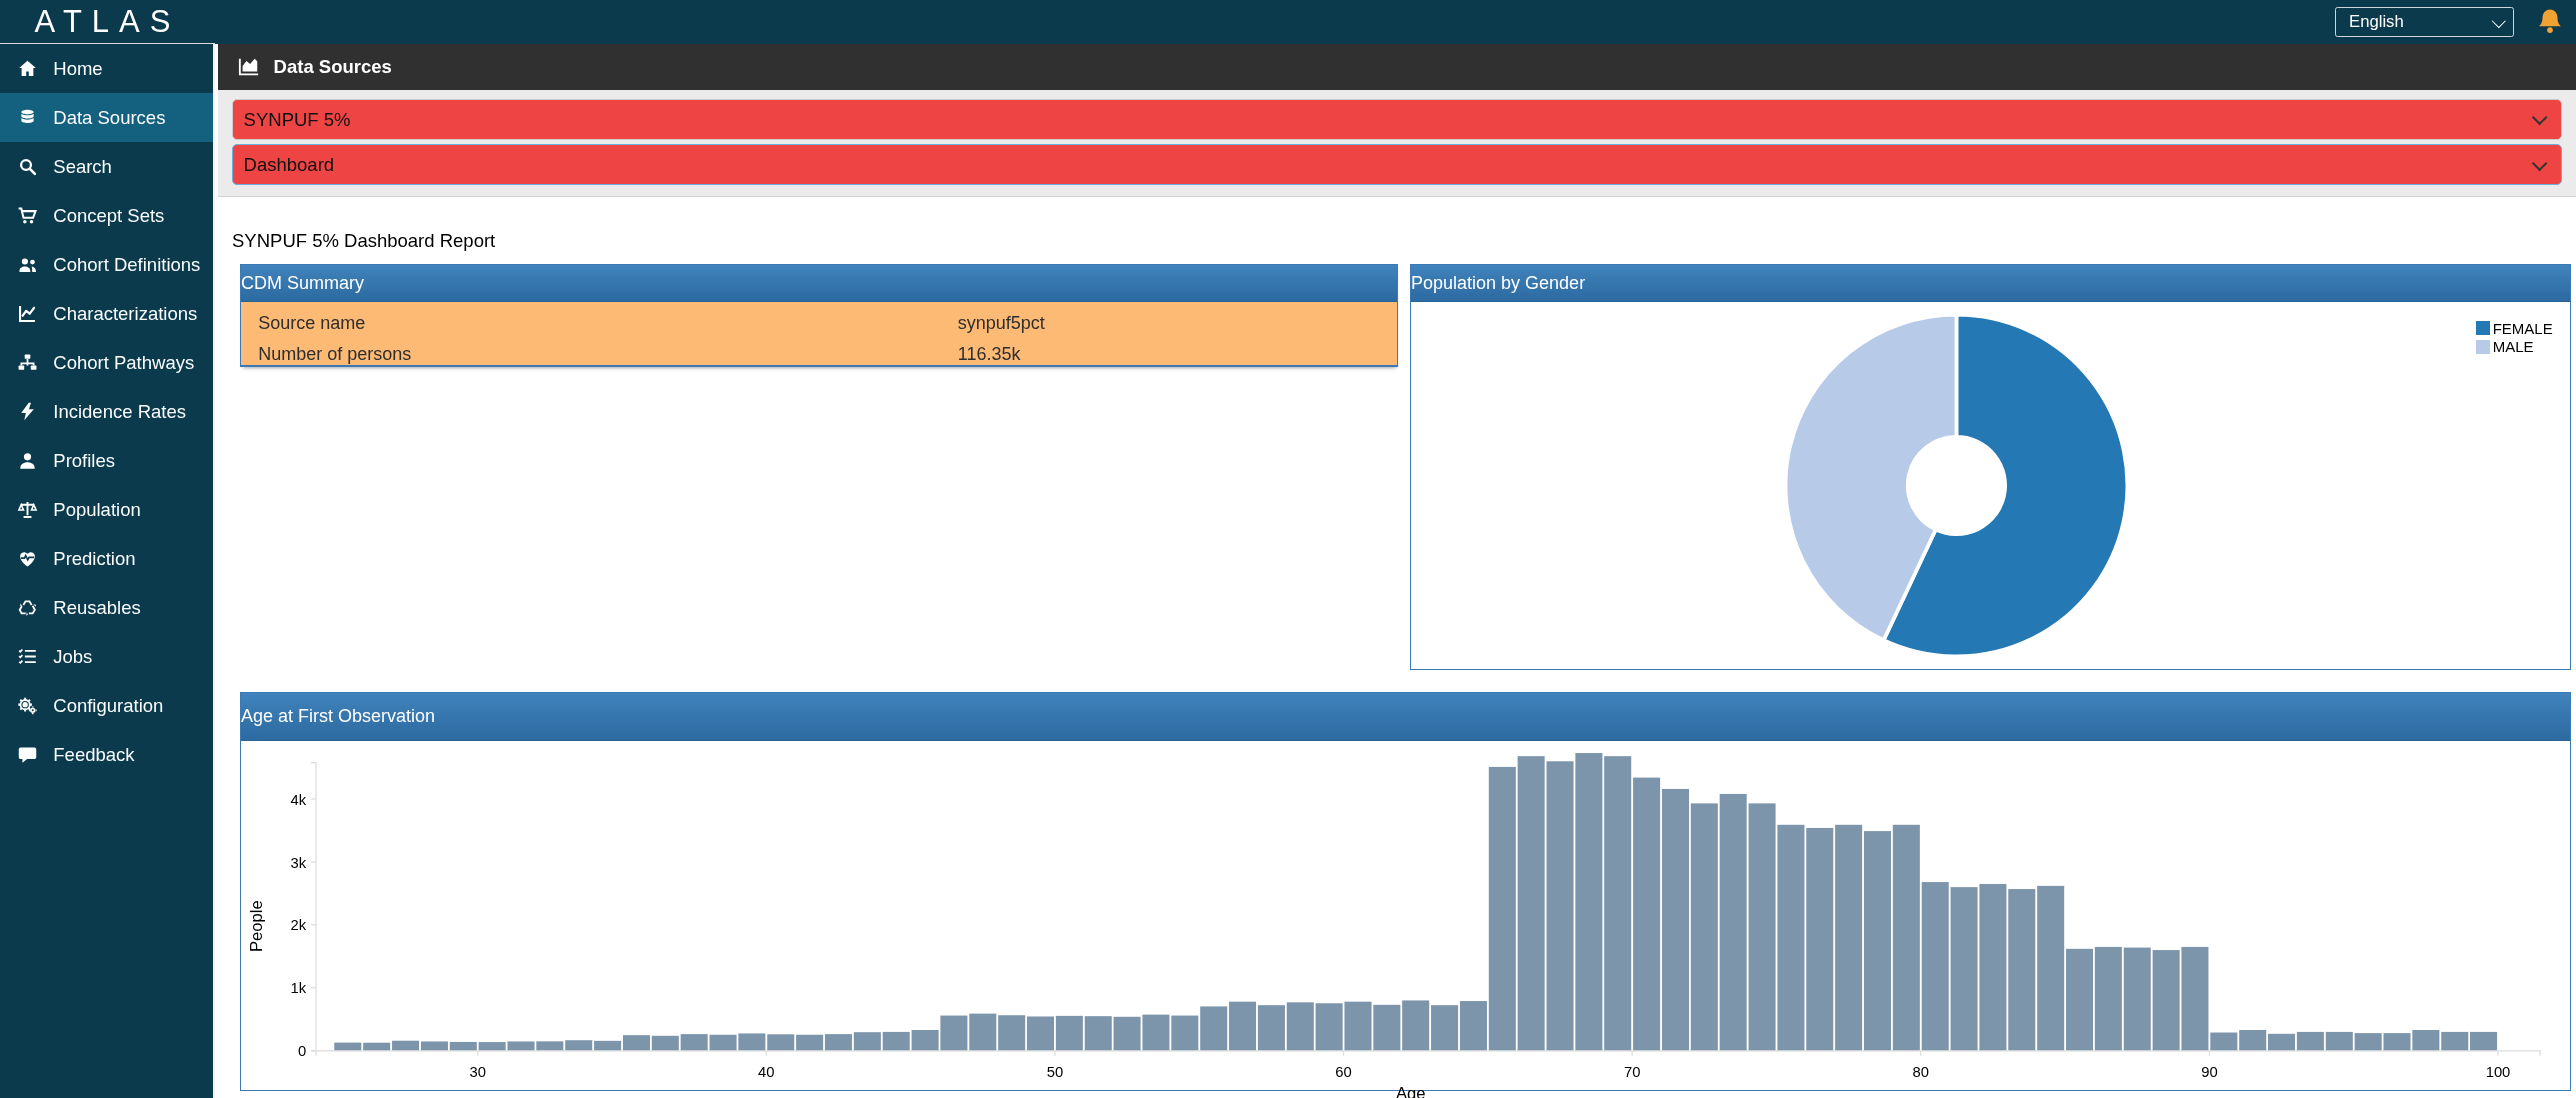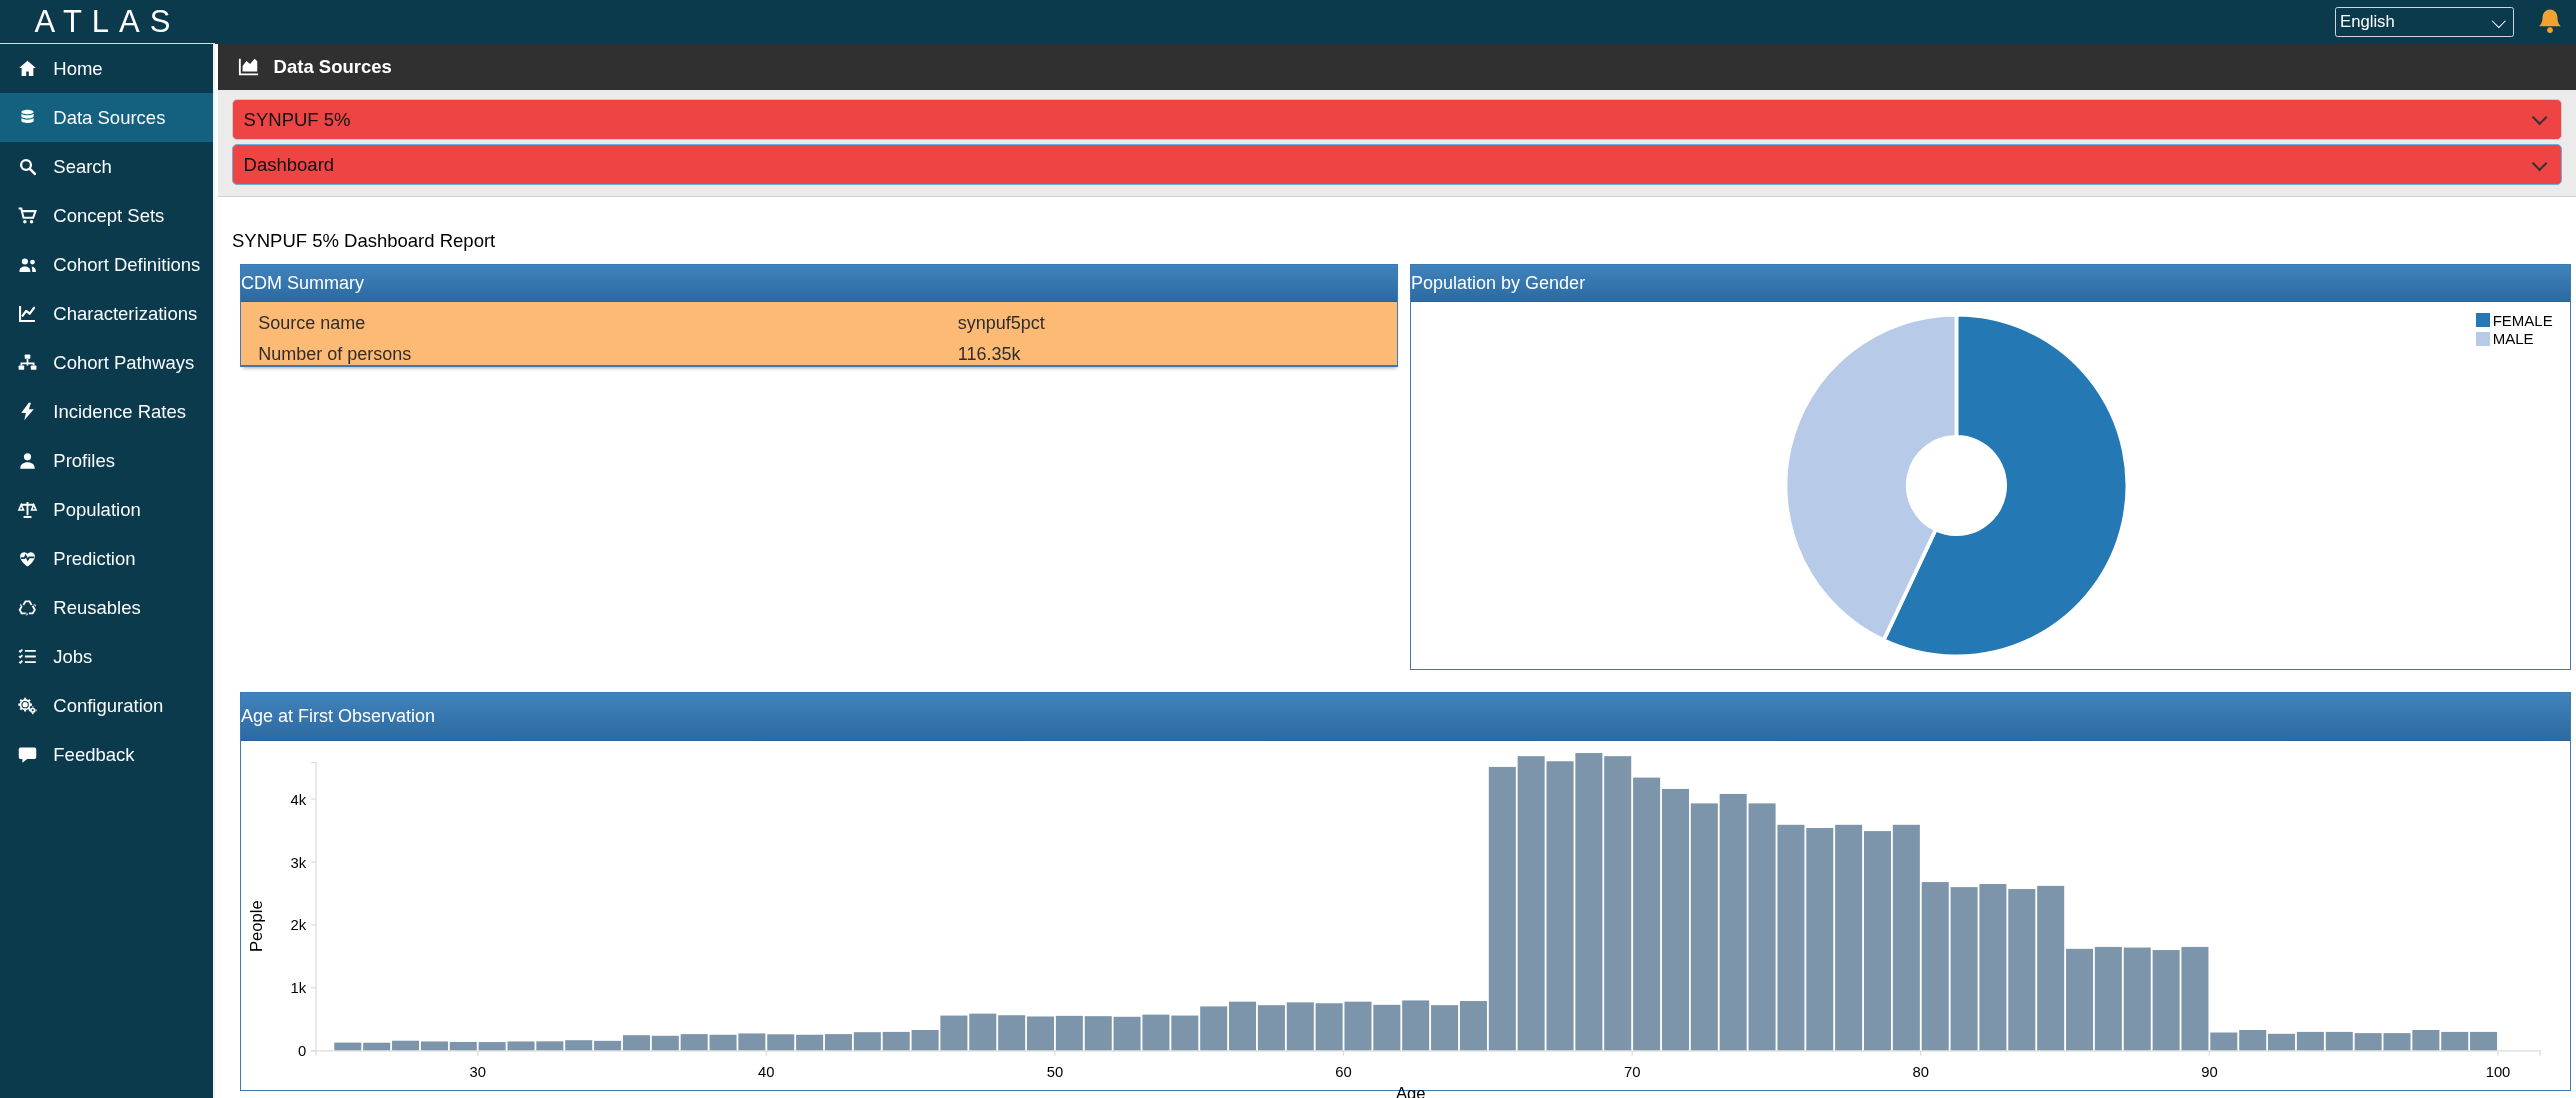--- a/index.html
+++ b/index.html
@@ -5,21 +5,21 @@
   html,body{margin:0;padding:0;background:#ffffff;}
   body{font-family:"Liberation Sans","DejaVu Sans",sans-serif;}
   #app{position:relative;width:2576px;height:1099px;overflow:hidden;background:#ffffff;}
 
   
   .topbar{position:absolute;left:0;top:0;width:2576px;height:44px;background:#0b3a4d;z-index:5;}
   .brand{position:absolute;left:0;top:0;width:215px;height:43px;display:flex;align-items:center;justify-content:center;
          color:#ffffff;font-size:31px;font-weight:400;letter-spacing:10px;border-bottom:1.2px solid #d9dee2;}
   .lang-wrap{position:absolute;left:2335px;top:6.8px;width:179px;height:30px;}
   .lang-select{width:100%;height:100%;background:#0b3a4d;color:#ffffff;border:1.2px solid #ccd6dc;border-radius:2.5px;
-         font-size:16.7px;padding:0 25px 0 4px;appearance:none;-webkit-appearance:none;font-family:inherit;}
+         font-size:16.7px;padding:0 25px 0 13px;appearance:none;-webkit-appearance:none;font-family:inherit;}
   .lang-chev{position:absolute;right:10px;top:9.3px;width:8.6px;height:8.6px;border-right:1.9px solid #ffffff;border-bottom:1.9px solid #ffffff;
          transform:rotate(45deg);pointer-events:none;}
   .bell{position:absolute;left:2534px;top:6.2px;width:32px;height:32px;}
 
   
   .sidebar{position:absolute;left:0;top:44px;width:215px;height:1054px;background:#0b3a4d;border-right:2.5px solid #f2f2f2;box-sizing:border-box;}
   .side-item{height:49px;display:flex;align-items:center;cursor:pointer;color:#fbfdfe;text-align:center;}
   .side-item.active{background:#13607f;}
   .side-item .ic{width:21px;height:21px;margin-left:17.3px;flex:0 0 21px;display:flex;align-items:center;justify-content:center;}
   .side-item .ic svg{width:21px;height:21px;}
@@ -49,21 +49,21 @@
         color:#ffffff;font-size:18px;font-weight:500;display:flex;align-items:center;padding-left:0;box-sizing:border-box;}
 
   .cdm-panel{left:240px;top:264px;width:1158px;box-shadow:0 3.7px 3.7px -2.5px rgba(0,0,0,0.35);}
   .t-row{display:flex;height:31.5px;align-items:flex-end;font-size:18px;color:#2e2e2e;background:#fdba74;}
   .t-row .c1{width:62%;padding-left:17.3px;box-sizing:border-box;}
   .t-row .c2{flex:1;}
   .cdm-body{border-bottom:1.9px solid #337ab7;}
 
   .gender-panel{left:1410px;top:264px;width:1161px;height:406px;}
   .gender-body{position:relative;width:100%;height:368px;}
-  .legend{position:absolute;right:17.3px;top:9px;}
+  .legend{position:absolute;right:17.3px;top:17px;}
   .legend-item{display:flex;align-items:center;height:18.5px;}
   .legend-swatch{width:13.6px;height:13.6px;margin-right:3.1px;}
   .legend-label{font-size:15px;color:#000000;}
 
   .age-panel{left:240px;top:692px;width:2331px;height:399px;}
   .age-panel .panel-head{height:48px;}
   .age-body{position:relative;width:100%;height:362px;}
 
   svg text{font-family:"Liberation Sans","DejaVu Sans",sans-serif;}
 </style>

